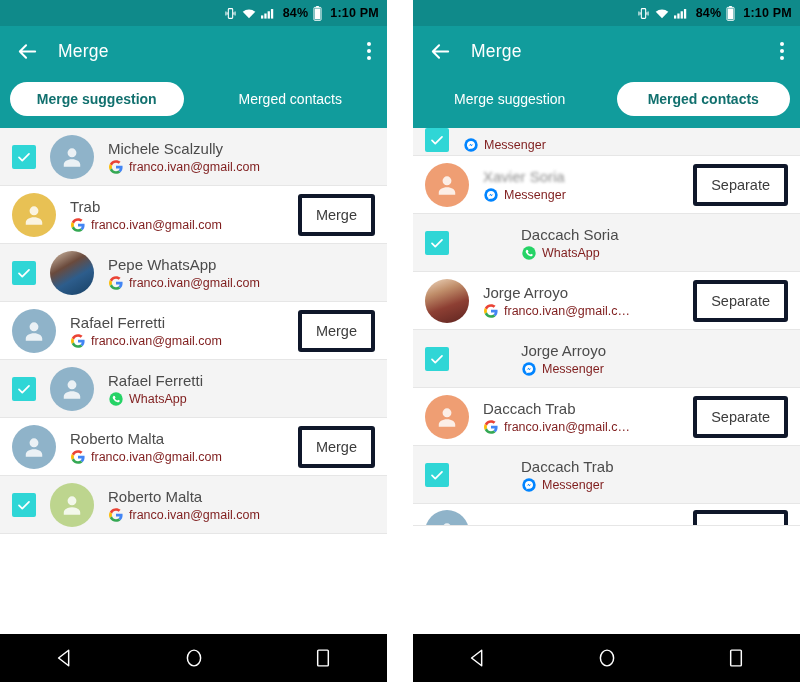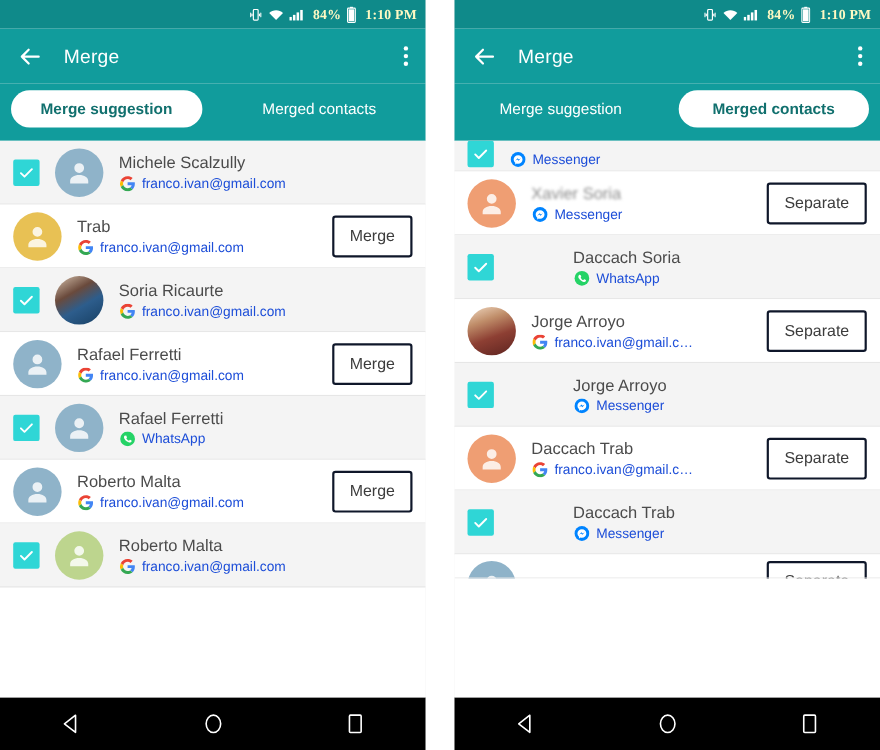--- a/index.html
+++ b/index.html
@@ -3,21 +3,21 @@
 <meta charset="utf-8">
 <style>
   html,body{margin:0;padding:0;background:#ffffff;}
   body{width:800px;height:682px;overflow:hidden;font-family:"Liberation Sans",sans-serif;}
   .stage{position:relative;width:800px;height:682px;background:#ffffff;display:flex;}
 
   .phone{position:relative;width:387px;height:682px;overflow:hidden;background:#f2f2f2;display:flex;flex-direction:column;}
   .gap{width:26px;height:682px;background:#ffffff;}
 
   
-  .statusbar{height:26px;background:#0f8a8a;display:flex;align-items:center;justify-content:flex-end;padding-right:8px;color:#fef9c3;font-size:12.5px;font-weight:bold;letter-spacing:.2px;font-family:Liberation Serif, serif;}
+  .statusbar{height:26px;background:#0f8a8a;display:flex;align-items:center;justify-content:flex-end;padding-right:8px;color:#000000;font-size:12.5px;font-weight:bold;letter-spacing:.2px;}
   .sb-icons{display:flex;align-items:center;gap:5px;}
   .sb-ic{display:flex;align-items:center;}
   .sb-text{margin-left:3px;}
 
   
   .appbar{height:50px;background:#119c9c;display:flex;align-items:center;padding:0 14px;position:relative;}
   .back-icon{width:26px;height:26px;display:flex;align-items:center;justify-content:center;}
   .appbar-title{color:#ffffff;font-size:17.5px;margin-left:18px;font-weight:400;letter-spacing:.2px;}
   .overflow-icon{position:absolute;right:16px;top:50%;transform:translateY(-50%);display:flex;flex-direction:column;gap:3px;align-items:center;}
   .overflow-icon i{display:block;width:4px;height:4px;border-radius:50%;background:#ffffff;}
@@ -44,25 +44,25 @@
   .av-blue{background:#8fb3c9;}
   .av-yellow{background:#e8c154;}
   .av-green{background:#bdd58e;}
   .av-orange{background:#ef9e73;}
   .av-photo1{background:linear-gradient(150deg,#d8c3ae 0%,#6a4a3c 35%,#2d5d8c 60%,#173f63 100%);}
   .av-photo2{background:linear-gradient(160deg,#f0d8c0 0%,#c08e6a 30%,#8d3f33 60%,#5d2420 100%);}
 
   .meta{flex:1;min-width:0;display:flex;flex-direction:column;justify-content:center;gap:3px;}
   .name{font-size:15px;color:#4b4b4b;white-space:nowrap;overflow:hidden;text-overflow:ellipsis;}
   .name.blur{color:#8d8d8d;filter:blur(1.6px);}
-  .sub{display:flex;align-items:center;gap:6px;font-size:12.5px;color:#1d4ed8;white-space:nowrap;overflow:hidden;}
+  .sub{display:flex;align-items:center;gap:6px;font-size:12.5px;color:#7f1d1d;white-space:nowrap;overflow:hidden;}
   .sub .stxt{overflow:hidden;text-overflow:ellipsis;white-space:nowrap;}
   .srcicon{width:15px;height:15px;flex:0 0 auto;display:flex;align-items:center;justify-content:center;}
 
-  .actbtn{flex:0 0 auto;margin-left:10px;border:2px solid #0f172a;background:#ffffff;border-radius:3px;padding:9px 14px;font-size:14.5px;color:#3c3c3c;font-family:"Liberation Sans",sans-serif;cursor:pointer;white-space:nowrap;}
+  .actbtn{flex:0 0 auto;margin-left:10px;border:4px solid #0f172a;background:#ffffff;border-radius:3px;padding:9px 14px;font-size:14.5px;color:#3c3c3c;font-family:"Liberation Sans",sans-serif;cursor:pointer;white-space:nowrap;}
 
   
   .navbar{height:48px;background:#000000;display:flex;align-items:center;justify-content:space-around;}
   .navbtn{width:42px;height:42px;display:flex;align-items:center;justify-content:center;cursor:pointer;}
 </style>
 </head>
 <body>
 
 <div class="stage">
   <div class="phone" id="panel0">
@@ -165,21 +165,21 @@
           <button class="actbtn">Merge</button>
         </div>
         <div class="row sel">
           <div class="chk">
             <svg viewBox="0 0 24 24">
               <path d="M4.5 12.6 9.4 17.4 19.5 7.2" fill="none" stroke="#fff" stroke-width="2.6" stroke-linecap="round" stroke-linejoin="round"></path>
             </svg>
           </div>
           <div class="avatar av-photo1"></div>
           <div class="meta">
-            <div class="name">Soria Ricaurte</div>
+            <div class="name">Pepe WhatsApp</div>
             <div class="sub">
               <span class="srcicon">
                 <svg viewBox="0 0 48 48" width="14" height="14">
                   <path fill="#EA4335" d="M24 9.5c3.5 0 6.6 1.2 9 3.6l6.7-6.7C35.6 2.6 30.2.5 24 .5 14.6.5 6.5 5.9 2.6 13.7l7.8 6.1C12.3 14 17.6 9.5 24 9.5z"></path>
                   <path fill="#4285F4" d="M46.6 24.5c0-1.6-.1-3.2-.4-4.7H24v9h12.7c-.6 3-2.3 5.5-4.8 7.2l7.5 5.8c4.4-4 7.2-10 7.2-17.3z"></path>
                   <path fill="#FBBC05" d="M10.4 28.2a14.8 14.8 0 0 1 0-8.4l-7.8-6.1a23.6 23.6 0 0 0 0 20.6l7.8-6.1z"></path>
                   <path fill="#34A853" d="M24 47.5c6.2 0 11.5-2 15.4-5.6l-7.5-5.8c-2.1 1.4-4.8 2.2-7.9 2.2-6.4 0-11.7-4.5-13.6-10.3l-7.8 6.1C6.5 42.1 14.6 47.5 24 47.5z"></path>
                 </svg>
               </span>
               <span class="stxt">franco.ivan@gmail.com</span>

